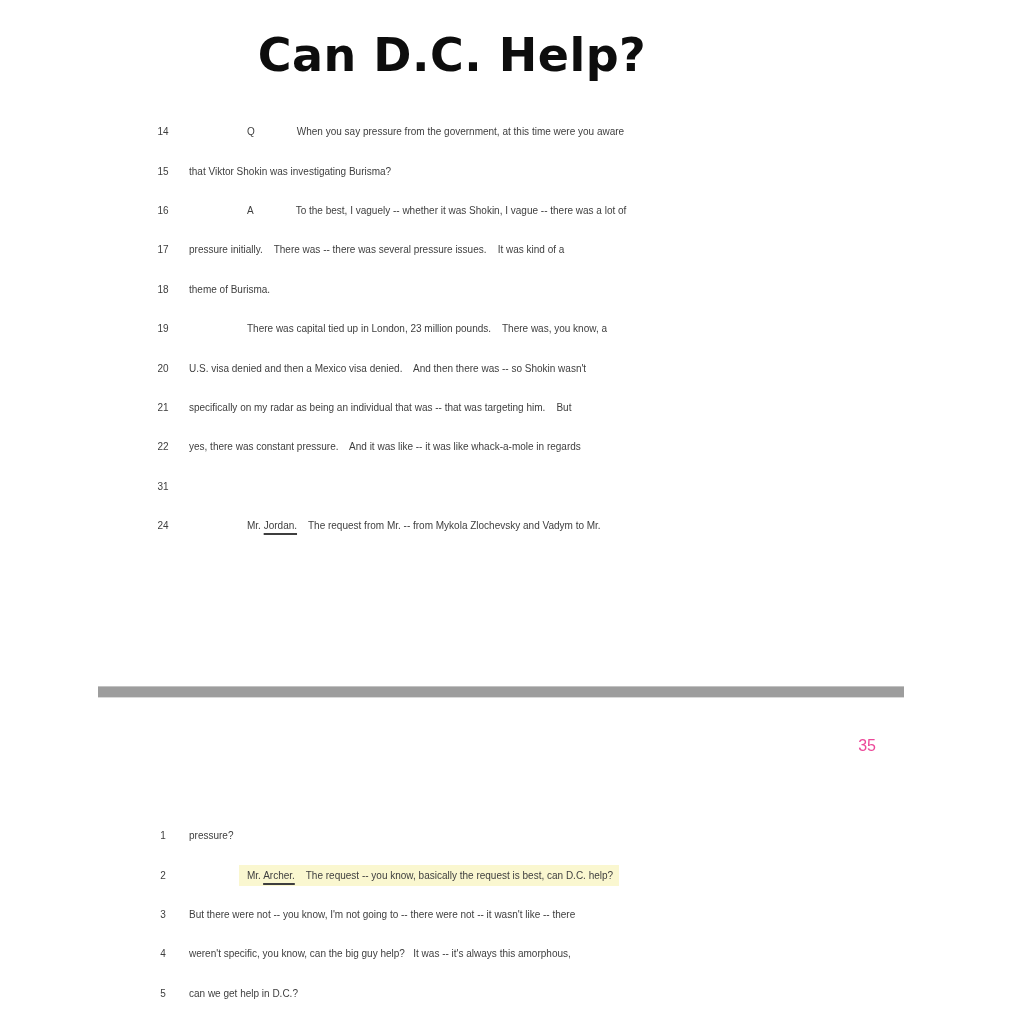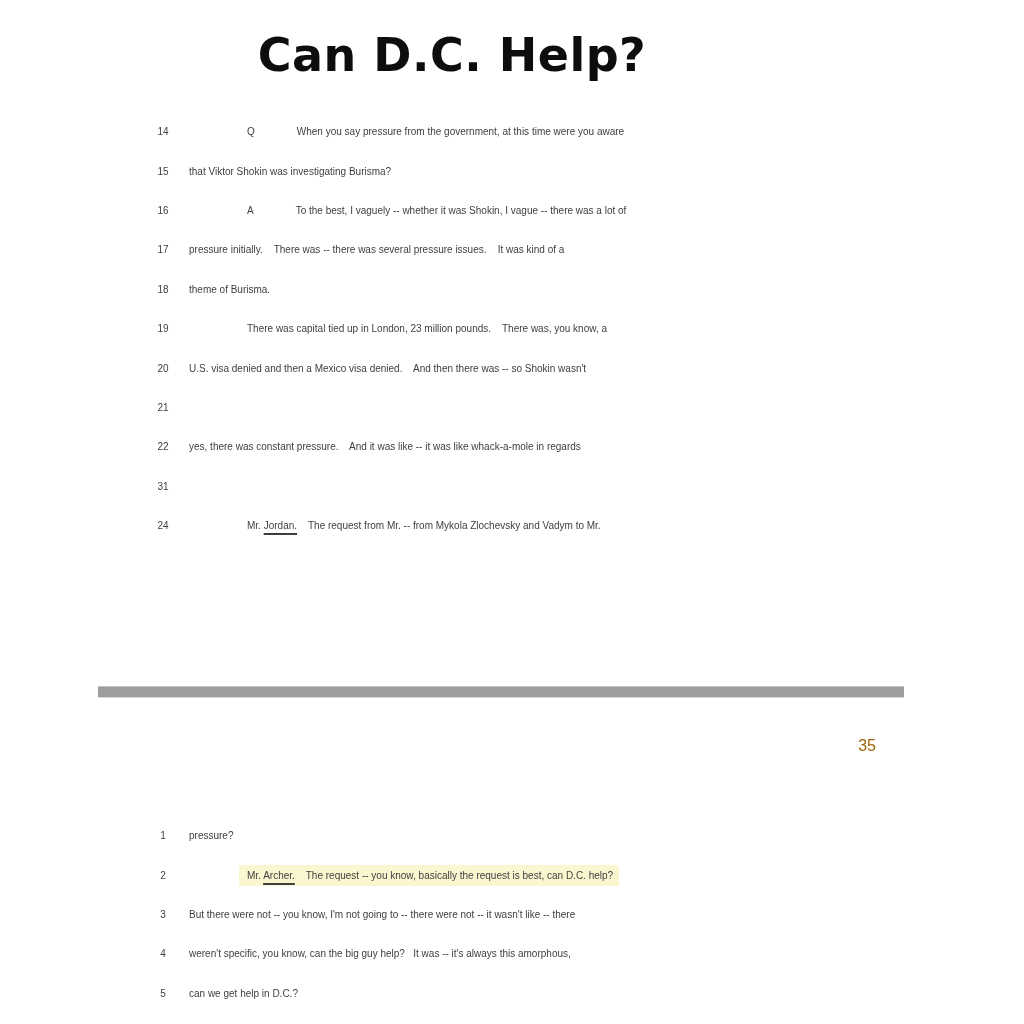--- a/index.html
+++ b/index.html
@@ -77,38 +77,38 @@
     border-bottom: 1px solid #d9d9d9;
     box-sizing: border-box;
   }
   .page-number {
     position: absolute;
     top: 737px;
     left: 816px;
     width: 60px;
     text-align: right;
     font-size: 16px;
-    color: #a16207;
+    color: #ec4899;
   }
 </style>
 </head>
 <body>
 
 <div class="canvas">
   <h1 class="slide-title">Can D.C. Help?</h1>
 
   <div class="transcript-block" id="page1-block">
       <div class="t-line"><span class="t-num">14</span><span class="t-text"><span class="t-indent"></span><span class="t-content"><span>Q</span><span class="t-gap" style="width: 42px;"></span><span>When you say pressure from the government, at this time were you aware</span></span></span></div>
       <div class="t-line"><span class="t-num">15</span><span class="t-text"><span class="t-content"><span>that Viktor Shokin was investigating Burisma?</span></span></span></div>
       <div class="t-line"><span class="t-num">16</span><span class="t-text"><span class="t-indent"></span><span class="t-content"><span>A</span><span class="t-gap" style="width: 42px;"></span><span>To the best, I vaguely -- whether it was Shokin, I vague -- there was a lot of</span></span></span></div>
       <div class="t-line"><span class="t-num">17</span><span class="t-text"><span class="t-content"><span>pressure initially.    There was -- there was several pressure issues.    It was kind of a</span></span></span></div>
       <div class="t-line"><span class="t-num">18</span><span class="t-text"><span class="t-content"><span>theme of Burisma.</span></span></span></div>
       <div class="t-line"><span class="t-num">19</span><span class="t-text"><span class="t-indent"></span><span class="t-content"><span>There was capital tied up in London, 23 million pounds.    There was, you know, a</span></span></span></div>
       <div class="t-line"><span class="t-num">20</span><span class="t-text"><span class="t-content"><span>U.S. visa denied and then a Mexico visa denied.    And then there was -- so Shokin wasn't</span></span></span></div>
-      <div class="t-line"><span class="t-num">21</span></div>
+      <div class="t-line"><span class="t-num">21</span><span class="t-text"><span class="t-content"><span>specifically on my radar as being an individual that was -- that was targeting him.    But</span></span></span></div>
       <div class="t-line"><span class="t-num">22</span><span class="t-text"><span class="t-content"><span>yes, there was constant pressure.    And it was like -- it was like whack-a-mole in regards</span></span></span></div>
       <div class="t-line"><span class="t-num">31</span></div>
       <div class="t-line"><span class="t-num">24</span><span class="t-text"><span class="t-indent"></span><span class="t-content"><span>Mr. </span><span class="u">Jordan.</span><span>    The request from Mr. -- from Mykola Zlochevsky and Vadym to Mr.</span></span></span></div>
     </div>
 
   <div class="page-divider"></div>
 
   <div class="page-number">35</div>
 
   <div class="transcript-block" id="page2-block">

